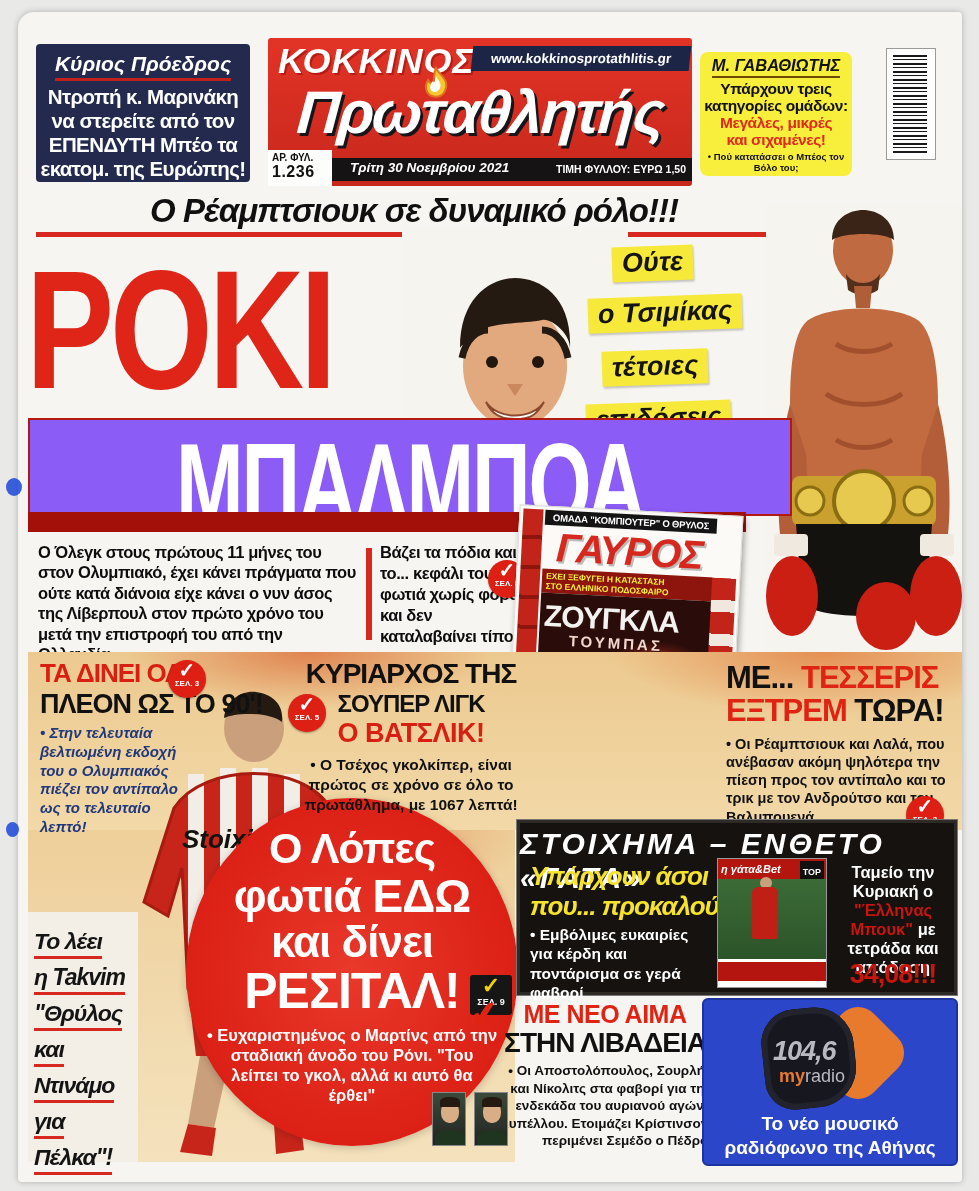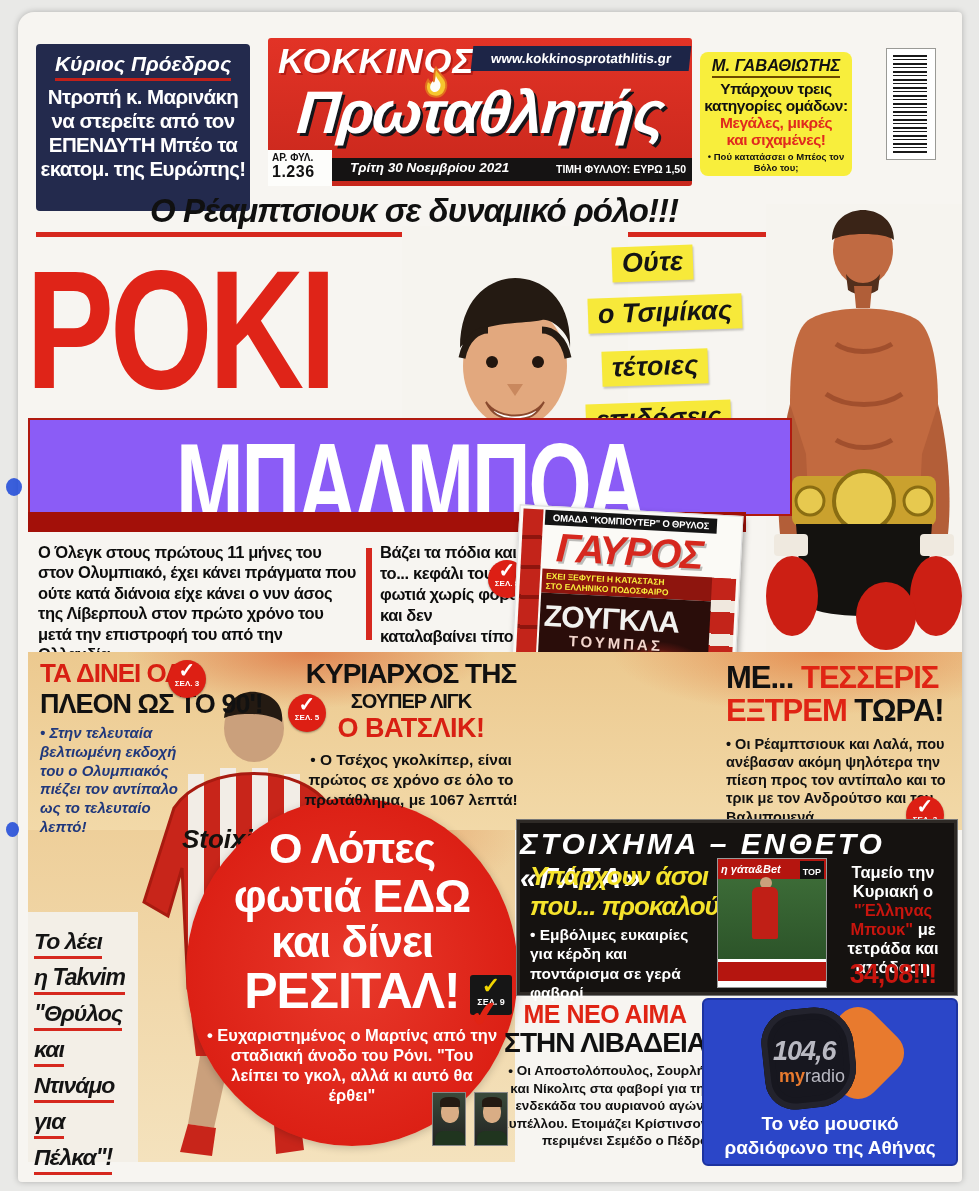--- a/index.html
+++ b/index.html
@@ -4,21 +4,21 @@
 <style>
   html,body{margin:0;padding:0;background:#dcdcda;}
   *{box-sizing:border-box;}
   #canvas{position:relative;width:979px;height:1191px;background:#e9e9e7;overflow:hidden;
           font-family:"Liberation Sans",sans-serif;}
   .page{position:absolute;left:18px;top:12px;width:944px;height:1170px;background:#f7f5f1;
         border-radius:16px 4px 4px 4px;box-shadow:0 0 6px rgba(0,0,0,.25);}
   .abs{position:absolute;}
 
   
-  .navybox{left:36px;top:44px;width:214px;height:167px;background:#232a4d;border-radius:4px;
+  .navybox{left:36px;top:44px;width:214px;height:138px;background:#232a4d;border-radius:4px;
            text-align:center;padding-top:8px;color:#fff;}
   .navybox .kick{display:inline-block;font-style:italic;font-weight:bold;font-size:21px;
            border-bottom:3px solid #c2201a;padding-bottom:2px;margin-bottom:4px;}
   .navybox .l{font-weight:bold;font-size:20.5px;line-height:1.17;letter-spacing:-.6px;}
 
   
   .masthead{left:268px;top:38px;width:424px;height:148px;background:linear-gradient(#e23326,#c8271c);
             border-radius:3px;}
   .brandtop{position:absolute;left:10px;top:2px;color:#fff;font-weight:bold;font-style:italic;
             font-size:36px;letter-spacing:1px;text-shadow:2px 2px 0 rgba(120,0,0,.4);}
@@ -140,21 +140,21 @@
   
   .dinei{left:40px;top:658px;width:250px;}
   .dinei .tr{color:#d81f12;font-weight:900;font-size:26px;letter-spacing:-1px;}
   .dinei .tb{color:#111;font-weight:900;font-size:27px;letter-spacing:-1px;}
   .dinei .bu{color:#20387c;font-weight:bold;font-style:italic;font-size:15px;width:150px;
              line-height:1.25;margin-top:4px;}
 
   
   .vatslik{left:296px;top:658px;width:230px;text-align:center;}
   .vatslik .t1{color:#111;font-weight:900;font-size:28px;letter-spacing:-1px;}
-  .vatslik .t2{color:#111;font-weight:900;font-size:20px;letter-spacing:-1px;}
+  .vatslik .t2{color:#111;font-weight:900;font-size:24px;letter-spacing:-1px;}
   .vatslik .tr{color:#d81f12;font-weight:900;font-size:27px;letter-spacing:-.5px;}
   .vatslik .bu{color:#111;font-weight:bold;font-size:15.5px;line-height:1.3;margin-top:6px;}
 
   
   .extrem{left:726px;top:662px;width:232px;}
   .extrem .row{font-weight:900;font-size:31px;letter-spacing:-1px;line-height:1.05;}
   .extrem .k{color:#111;} .extrem .r{color:#e02414;}
   .extrem .bu{color:#111;font-weight:bold;font-size:14.5px;line-height:1.25;margin-top:8px;width:232px;}
 
   

